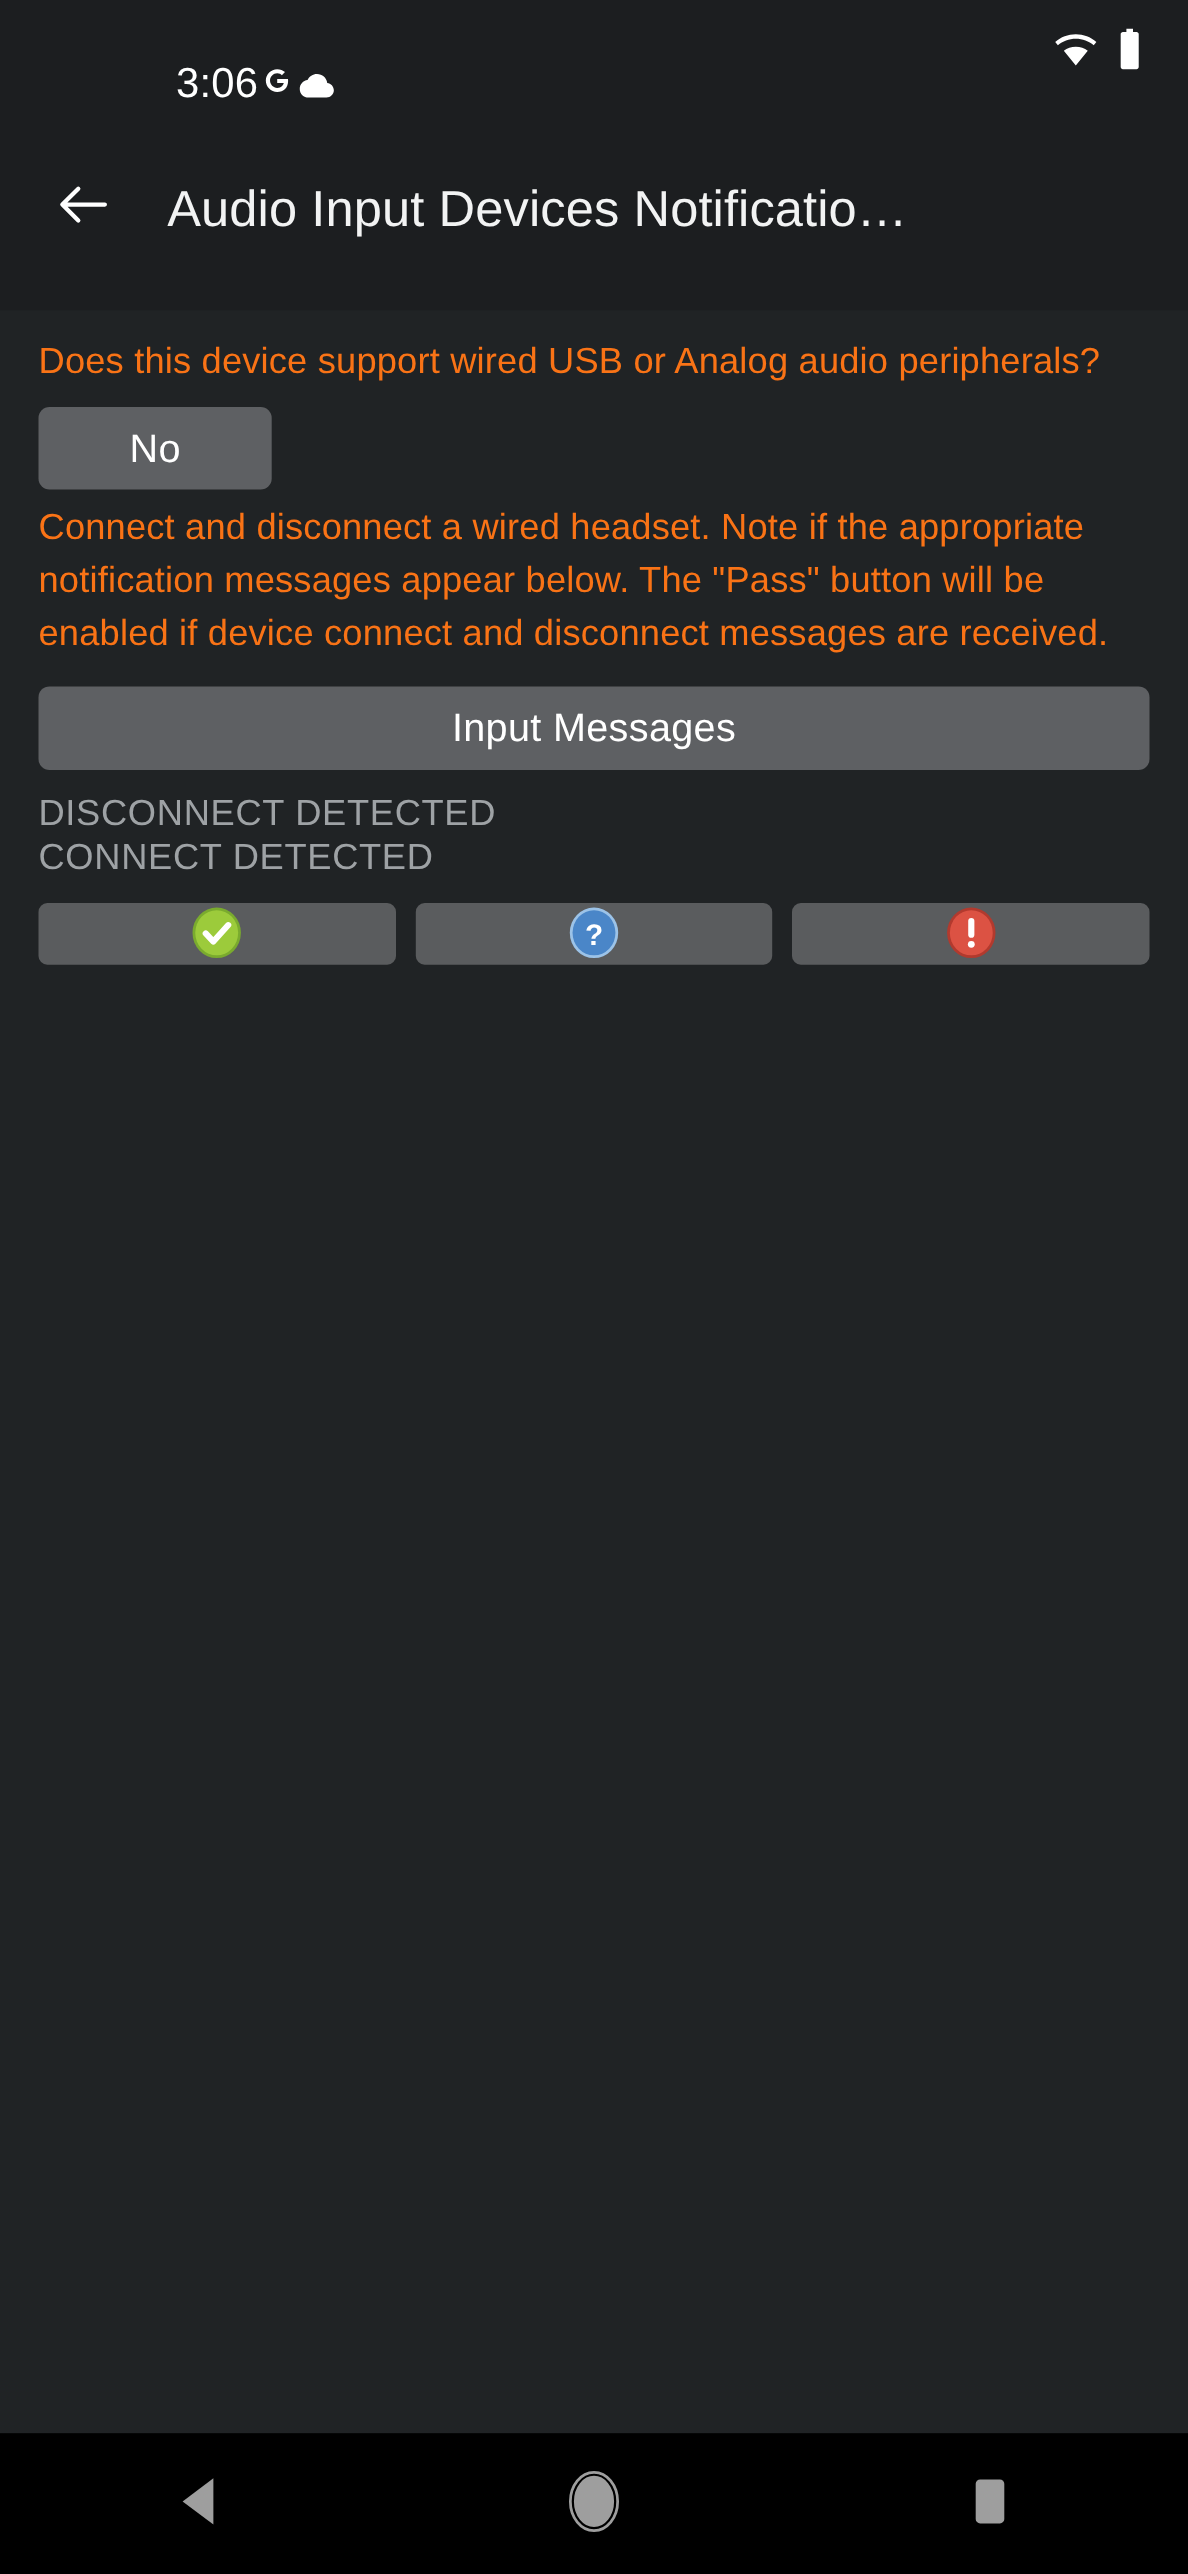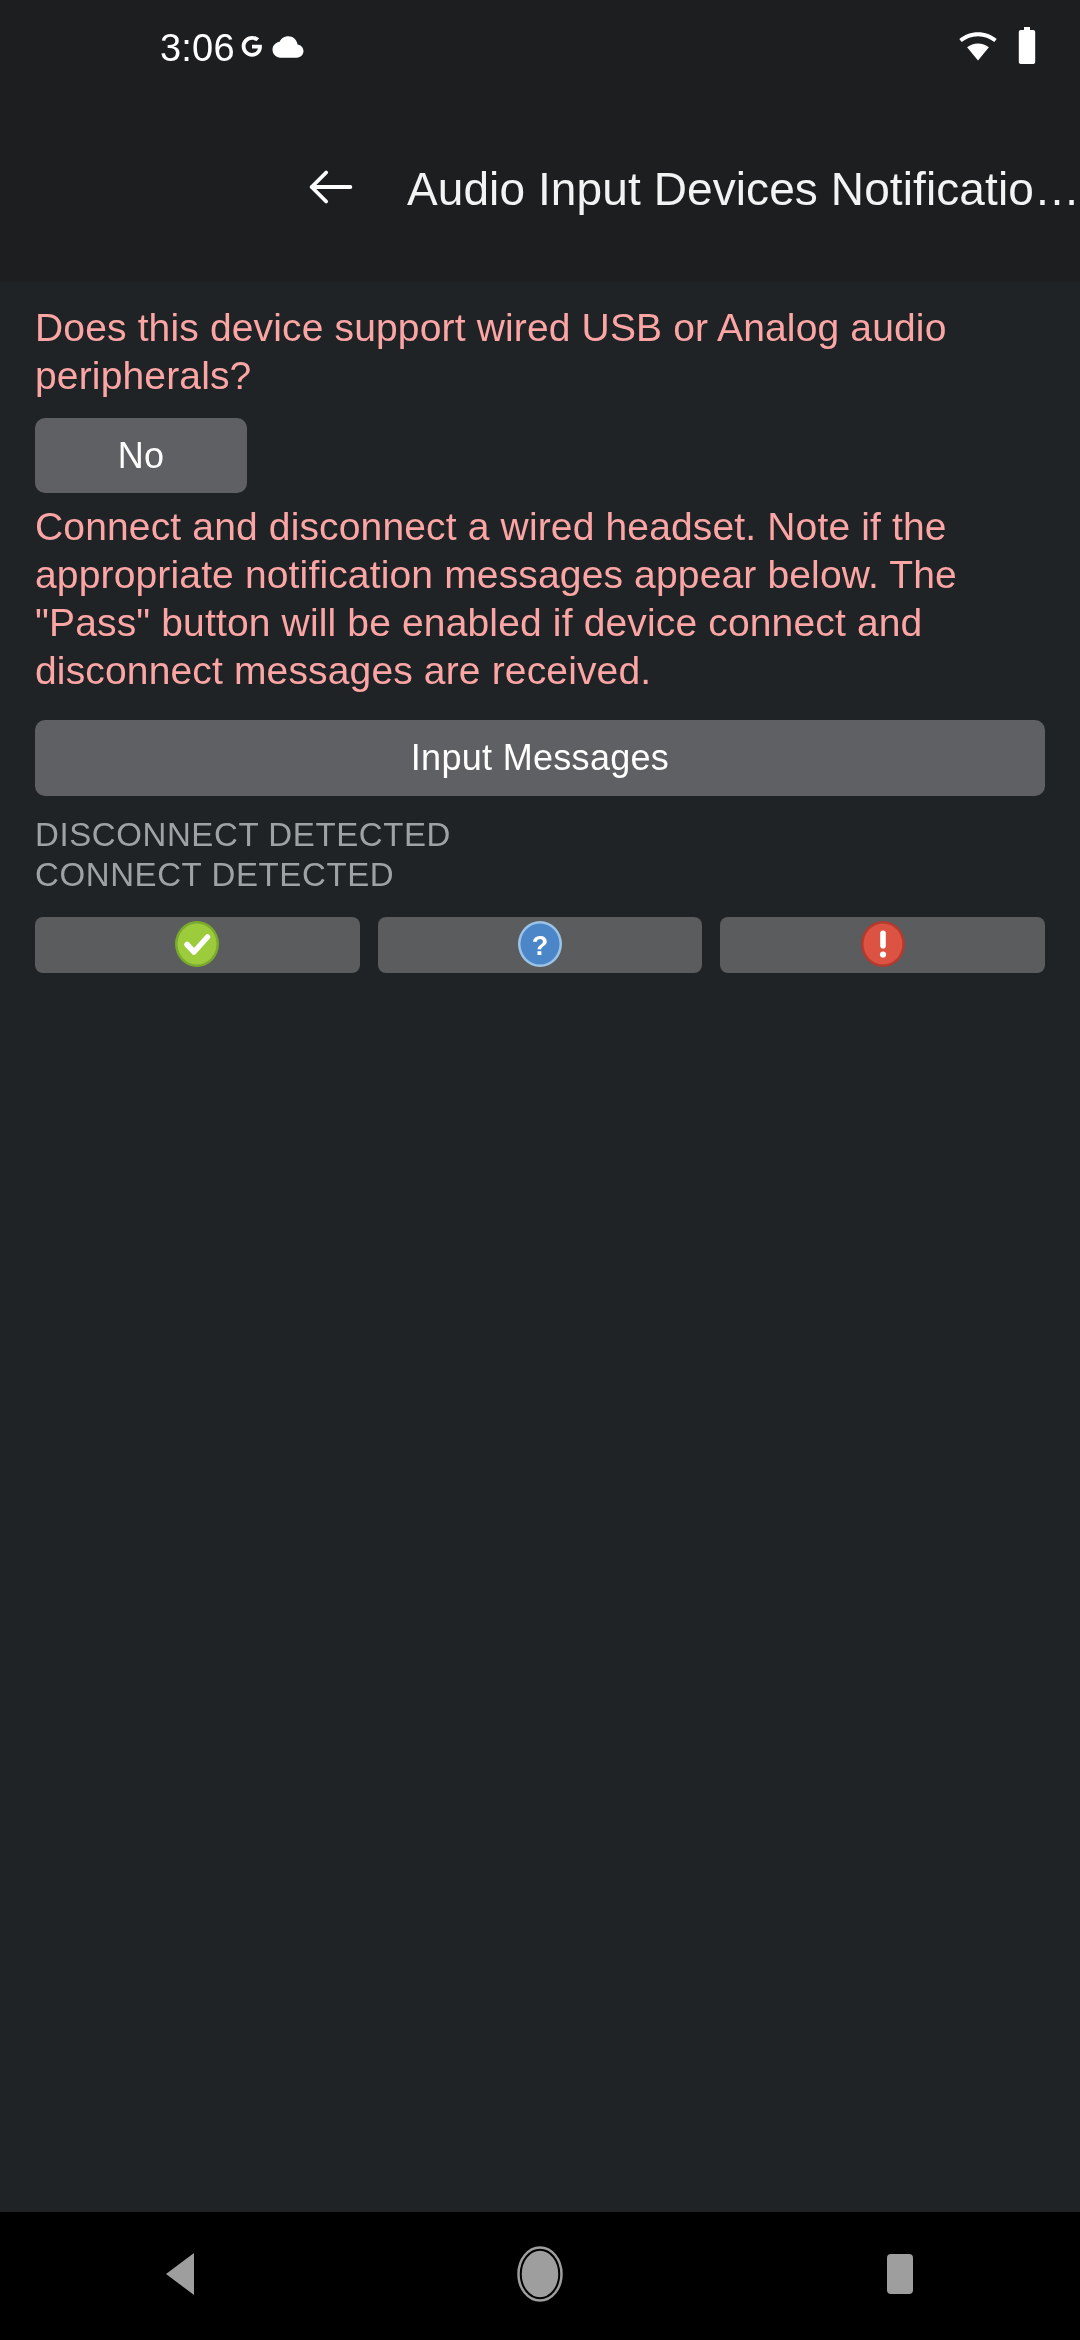--- a/index.html
+++ b/index.html
@@ -26,21 +26,21 @@
     width: 1080px;
     height: 95px;
     background: #1c1e20;
   }
   #status-left {
     position: absolute;
     left: 160px;
     top: 0;
     height: 95px;
     display: flex;
-    align-items: center;
+    align-items: flex-end;
   }
   #status-clock {
     color: #ffffff;
     font-size: 38px;
     font-weight: 500;
     letter-spacing: 0.2px;
     line-height: 1;
   }
   .status-icon { display: block; }
   #status-right {
@@ -55,21 +55,20 @@
 
   
   #app-bar {
     position: absolute;
     top: 95px; left: 0;
     width: 1080px;
     height: 187px;
     background: #1c1e20;
     display: flex;
     align-items: center;
-    justify-content: flex-end;
   }
   #back-button {
     width: 108px;
     height: 108px;
     margin-left: 22px;
     display: flex;
     align-items: center;
     justify-content: center;
     flex: none;
     border-radius: 54px;
@@ -89,22 +88,22 @@
     position: absolute;
     top: 282px;
     left: 0;
     width: 1080px;
     bottom: 128px;
     background: #202325;
     overflow: hidden;
   }
 
   .body-text {
-    color: #fca5a5;
-    font-size: 39px;
+    color: #f97316;
+    font-size: 33px;
     line-height: 48px;
     letter-spacing: 0.15px;
     margin: 0;
     padding: 0 35px;
   }
   #question-text { padding-top: 22px; }
   #instruction-text { padding-top: 10px; }
 
   
   .btn {

